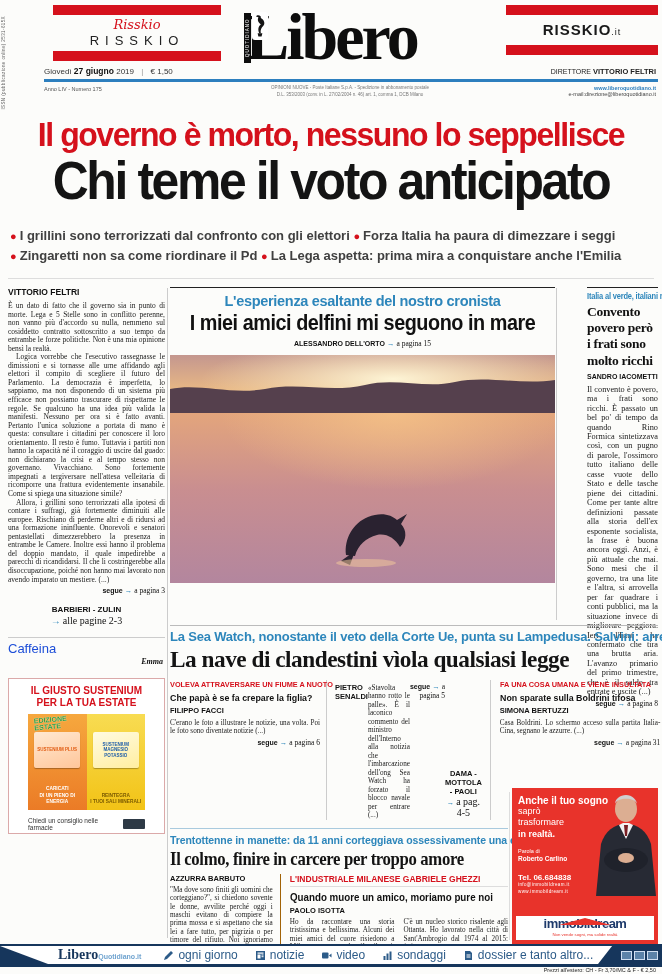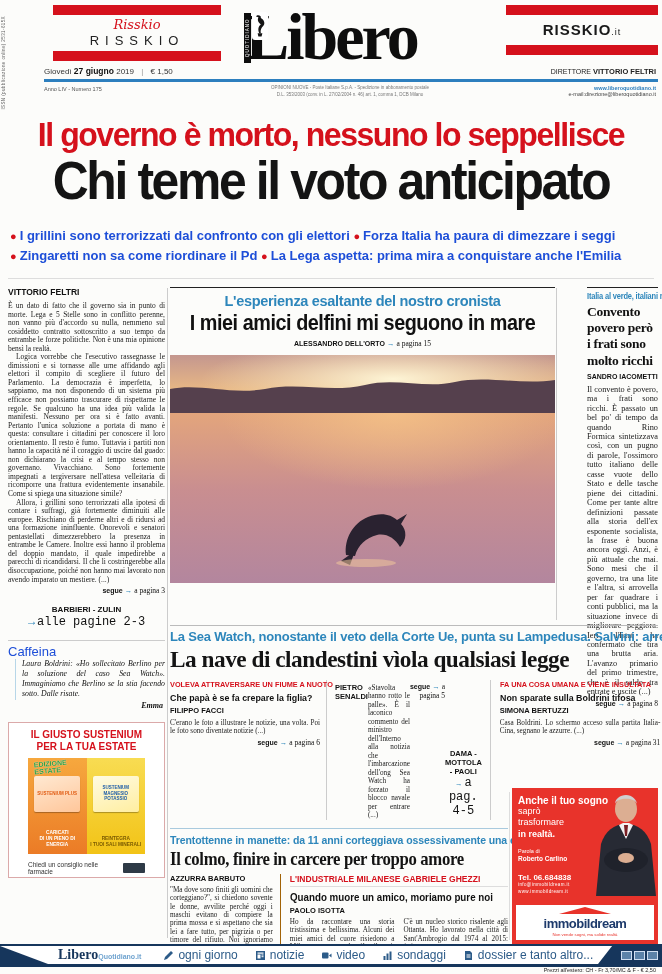--- a/index.html
+++ b/index.html
@@ -42,21 +42,21 @@
   .director b { font-size:7.5px; }
 
   
   .lead-kicker { position:absolute; left:0; top:116px; width:662px; text-align:center; white-space:nowrap;
                  font:bold 33px "Liberation Sans", sans-serif; color:#d5111c; letter-spacing:-1.5px;
                  transform:scaleX(.97); }
   .lead-head { position:absolute; left:0; top:152px; width:662px; text-align:center; white-space:nowrap;
                font:bold 53px "Liberation Sans", sans-serif; color:#141414; letter-spacing:-2.5px;
                transform:scaleX(.94); line-height:1.1; }
   .lead-bullets { position:absolute; left:10px; top:226px; width:644px;
-                  font:bold 13px "Liberation Sans", sans-serif; color:#1d4ed8; line-height:1.5; }
+                  font:bold 13px "Liberation Sans", sans-serif; color:#404040; line-height:1.5; }
   .lead-bullets .bl { white-space:nowrap; display:block; }
   .bullet::before { content:"● "; color:#d5111c; font-size:11px; }
   .hdiv { position:absolute; left:8px; top:278px; width:646px; height:1px; background:#ddd; }
 
   
   .kick { color:#2d86bb; font-family:"Liberation Sans", sans-serif; font-weight:bold; }
   .byline { font:bold 7.5px "Liberation Sans", sans-serif; color:#111; }
   .body-txt { font-family:"Liberation Serif", serif; text-align:justify; color:#1a1a1a; }
   .segue { text-align:right; font-size:7.5px; margin-top:2px; }
   .segue .sg { font:bold 7px "Liberation Sans", sans-serif; }
@@ -64,21 +64,21 @@
   .segue .pg { font-size:7.5px; }
   .redlabel { color:#d5111c; font-family:"Liberation Sans", sans-serif; font-weight:bold; }
   .rule-dark { border-top:1.5px solid #222; }
 
   
   .col-left { position:absolute; left:8px; top:287px; width:157px; }
   .col-left .byline { font-size:8.5px; margin-bottom:5px; }
   .col-left .body-txt { font-size:7.5px; line-height:1.14; }
   .col-left .body-txt p + p { text-indent:8px; }
   .refline { text-align:center; margin-top:10px; font:bold 8px "Liberation Sans", sans-serif; }
-  .refline .pages { display:block; font-weight:normal; font-family:Liberation Mono, monospace; font-size:12px; margin-top:1px;text-align:center; }
+  .refline .pages { display:block; font-weight:normal; font-family:Liberation Serif, serif; font-size:10px; margin-top:1px;text-align:center; }
   .refline .ar { color:#2d86bb; font-weight:bold; margin-right:2px; }
 
   .caffeina { margin-top:11px; border-top:1px solid #ccc; padding-top:3px; }
   .caf-title { color:#1d4ed8; font:13px "Liberation Sans", sans-serif; margin-bottom:0; }
   .caf-box { margin-left:7px; border-left:1px solid #b7d6e8; padding-left:6px;
              font-style:italic; font-size:7.8px; line-height:1.3; text-align:justify; }
   .caf-sign { text-align:right; font:bold italic 8px "Liberation Serif", serif; padding-right:2px; margin-top:1px; }
 
   
   .ad-sust { margin-top:12px; border:1px solid #dba9a9; background:#fff; padding:6px 19px 5px; height:156px; position:relative; }
@@ -157,21 +157,21 @@
   
   .ad-immo { position:absolute; left:512px; top:788px; width:146px; height:157px; background:#e8332b;
              color:#fff; font-family:"Liberation Sans", sans-serif; padding:7px 6px; overflow:hidden; }
   .immo-l1 { font-weight:bold; font-size:10px; }
   .immo-l2 { font-size:9px; line-height:1.25; }
   .immo-attr { margin-top:8px; font-size:5.5px; line-height:1.3; }
   .immo-attr b { font-size:6.5px; }
   .immo-tel { margin-top:10px; font-weight:bold; font-size:8px; }
   .immo-web { font-size:4.5px; letter-spacing:.4px; line-height:1.4; }
   .immo-man { position:absolute; right:0px; top:6px; width:70px; height:102px; }
-  .immo-band { position:absolute; left:4px; right:4px; bottom:5px; height:35px; background:#fff; text-align:center; padding-top:12px; }
+  .immo-band { position:absolute; left:4px; right:4px; bottom:5px; height:24px; background:#fff; text-align:center; padding-top:1px; }
   .immo-roof { position:absolute; left:50%; top:2px; transform:translateX(-50%);
                width:0; height:0; border-left:26px solid transparent; border-right:26px solid transparent;
                border-bottom:7px solid #e8332b; }
   .immo-logo { color:#1d3a6b; font-weight:bold; font-size:13px; letter-spacing:-.5px; line-height:1; }
   .immo-tag { color:#e8332b; font-size:4.3px; margin-top:2px; }
 
   
   .vdiv { position:absolute; width:1px; background:#ccc; }
 
   
@@ -259,21 +259,20 @@
     <div class="segue">
       <span class="sg">segue</span><span class="ar">→</span><span class="pg">a pagina 3</span>
     </div>
     <div class="refline">
       <span>BARBIERI - ZULIN</span>
       <span class="pages"><span class="ar">→</span><span>alle pagine 2-3</span></span>
     </div>
 
     <div class="caffeina">
       <div class="caf-title">Caffeina</div>
-      <div class="caf-box">Laura Boldrini: «Ho sollecitato Berlino per la soluzione del caso Sea Watch». Immaginiamo che Berlino se la stia facendo sotto. Dalle risate.</div>
       <div class="caf-sign">Emma</div>
     </div>
 
     <div class="ad-sust">
       <div class="sust-title">
         <span>IL GIUSTO SUSTENIUM</span><br><span>PER LA TUA ESTATE</span>
       </div>
       <div class="sust-panels">
         <div class="sust-badge">
           <span>EDIZIONE</span><br><span>ESTATE</span>

